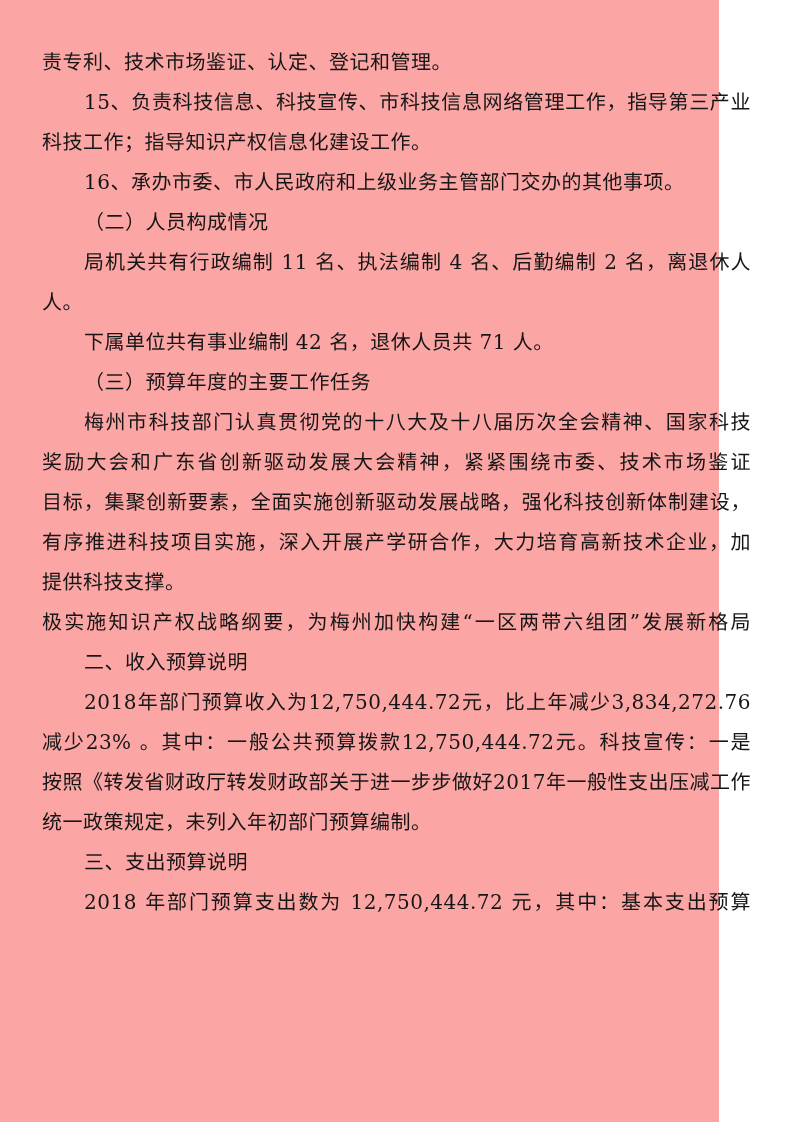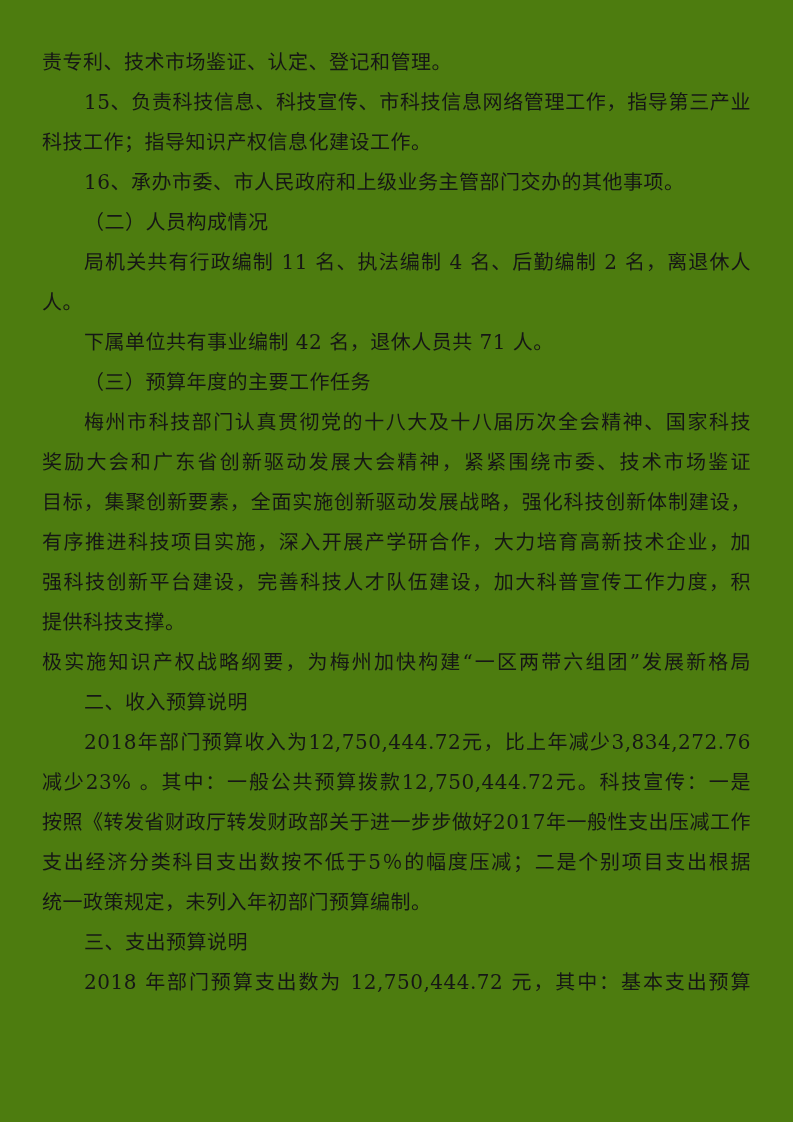--- a/index.html
+++ b/index.html
@@ -7,23 +7,23 @@
     padding: 0;
   }
   body {
     width: 793px;
     height: 1122px;
     background: #ffffff;
     overflow: hidden;
   }
   .page {
     position: relative;
-    width: 793px;
+    width: 719px;
     height: 1122px;
-    background: #4d7c0f;
+    background: #fca5a5;
     color: #161616;
     font-family: "DejaVu Serif", "Liberation Serif", serif;
   }
   .content {
     position: absolute;
     left: 42px;
     top: 42px;
     width: 709px;
   }
   .para {
@@ -77,32 +77,30 @@
         <div class="line indent">下属单位共有事业编制 42 名，退休人员共 71 人。</div>
       </div>
       <div class="para heading">
         <div class="line indent">（三）预算年度的主要工作任务</div>
       </div>
       <div class="para body">
         <div class="line indent fill">梅州市科技部门认真贯彻党的十八大及十八届历次全会精神、国家科技</div>
         <div class="line fill">奖励大会和广东省创新驱动发展大会精神，紧紧围绕市委、技术市场鉴证</div>
         <div class="line fill">目标，集聚创新要素，全面实施创新驱动发展战略，强化科技创新体制建设，</div>
         <div class="line fill">有序推进科技项目实施，深入开展产学研合作，大力培育高新技术企业，加</div>
-        <div class="line fill">强科技创新平台建设，完善科技人才队伍建设，加大科普宣传工作力度，积</div>
         <div class="line">提供科技支撑。</div>
         <div class="line fill">极实施知识产权战略纲要，为梅州加快构建“一区两带六组团”发展新格局</div>
       </div>
       <div class="para heading">
         <div class="line indent">二、收入预算说明</div>
       </div>
       <div class="para body">
         <div class="line indent fill">2018年部门预算收入为12,750,444.72元，比上年减少3,834,272.76元，</div>
         <div class="line fill">减少23% 。其中：一般公共预算拨款12,750,444.72元。科技宣传：一是</div>
         <div class="line fill">按照《转发省财政厅转发财政部关于进一步步做好2017年一般性支出压减工作</div>
-        <div class="line fill">支出经济分类科目支出数按不低于5％的幅度压减；二是个别项目支出根据</div>
         <div class="line">统一政策规定，未列入年初部门预算编制。</div>
       </div>
       <div class="para heading">
         <div class="line indent">三、支出预算说明</div>
       </div>
       <div class="para body">
         <div class="line indent fill">2018 年部门预算支出数为 12,750,444.72 元，其中：基本支出预算</div>
       </div>
     </div>
 </div>

